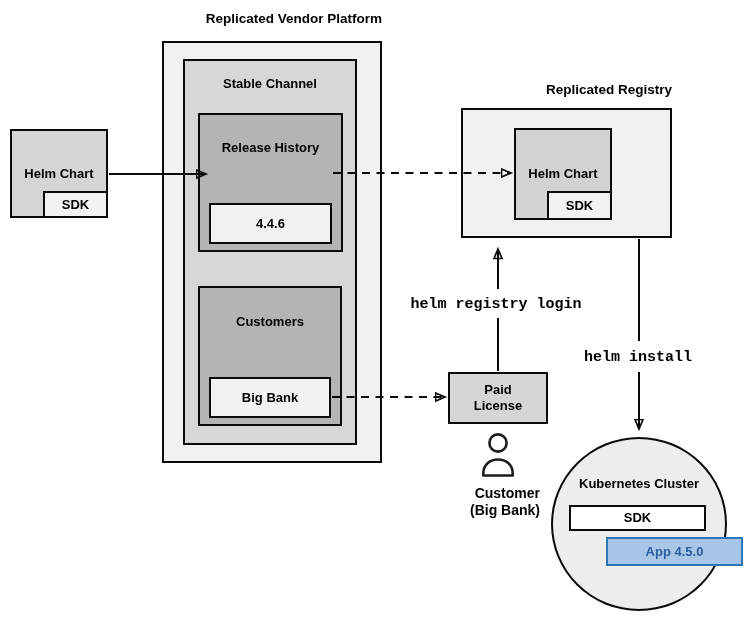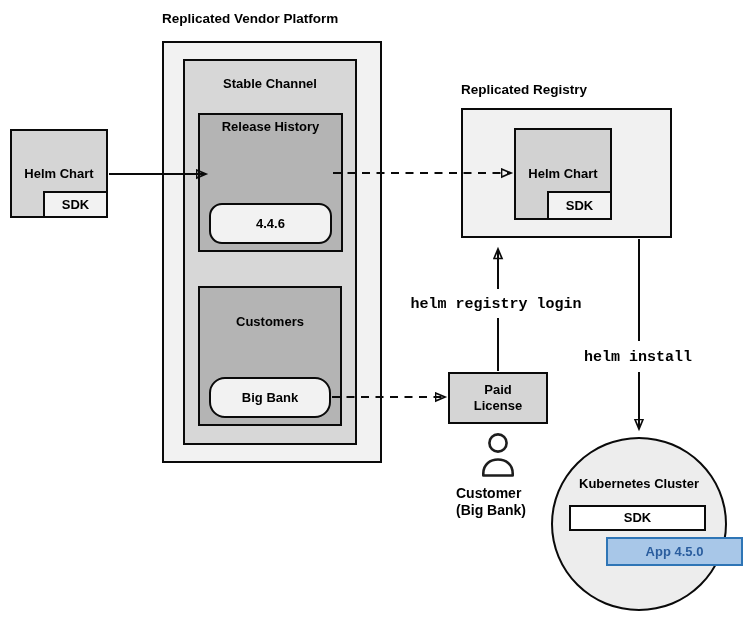--- a/index.html
+++ b/index.html
@@ -6,21 +6,21 @@
   .stage {
     position:relative; width:747px; height:634px; background:#ffffff;
     font-family:"Liberation Sans", sans-serif; color:#000; overflow:hidden;
   }
   .box { position:absolute; box-sizing:border-box; border:2px solid #0a0a0a; }
   .hdr { display:block; font-weight:bold; font-size:13px; text-align:center; }
   .center-lbl {
     position:absolute; inset:0; display:flex; align-items:center; justify-content:center;
     font-weight:bold; font-size:13px; text-align:center; line-height:16px;
   }
-  .free-lbl { position:absolute; font-weight:bold; font-size:13.5px; text-align:left; }
+  .free-lbl { position:absolute; font-weight:bold; font-size:13.5px; text-align:right; }
   .mono-lbl {
     position:absolute; font-family:"Liberation Mono", monospace; font-weight:bold;
     font-size:15px; text-align:center; white-space:nowrap;
   }
   .platform  { background:var(--platform_bg,#f2f2f2); }
   .channel   { background:var(--channel_bg,#d7d7d7); }
   .group     { background:var(--group_bg,#b4b4b4); }
   .item      { background:var(--item_bg,#f2f2f2); }
   .node      { background:var(--node_bg,#d5d5d5); }
   .registrybg{ background:var(--registry_bg,#f1f1f1); }
@@ -42,30 +42,30 @@
 
   <div class="free-lbl" style="left:162px; top:11px; width:220px;">Replicated Vendor Platform</div>
 
   <div class="box platform" style="left:162px; top:41px; width:220px; height:422px;"></div>
 
   <div class="box channel" style="left:183px; top:59px; width:174px; height:386px;">
     <span class="hdr" style="margin-top:15px;">Stable Channel</span>
   </div>
 
   <div class="box group" style="left:198px; top:113px; width:145px; height:139px;">
-    <span class="hdr" style="margin-top:4px;">Release History</span>
+    <span class="hdr" style="margin-top:25px;">Release History</span>
   </div>
-  <div class="box item" style="left:209px; top:203px; width:123px; height:41px;border-radius:13px;">
+  <div class="box item" style="left:209px; top:203px; width:123px; height:41px;">
     <span class="center-lbl">4.4.6</span>
   </div>
 
   <div class="box group" style="left:198px; top:286px; width:144px; height:140px;">
     <span class="hdr" style="margin-top:26px;">Customers</span>
   </div>
-  <div class="box item" style="left:209px; top:377px; width:122px; height:41px;border-radius:16px;">
+  <div class="box item" style="left:209px; top:377px; width:122px; height:41px;">
     <span class="center-lbl">Big Bank</span>
   </div>
 
   <div class="box node" style="left:10px; top:129px; width:98px; height:89px;">
     <span class="center-lbl">Helm Chart</span>
   </div>
   <div class="box item" style="left:43px; top:191px; width:65px; height:27px;">
     <span class="center-lbl">SDK</span>
   </div>
 

